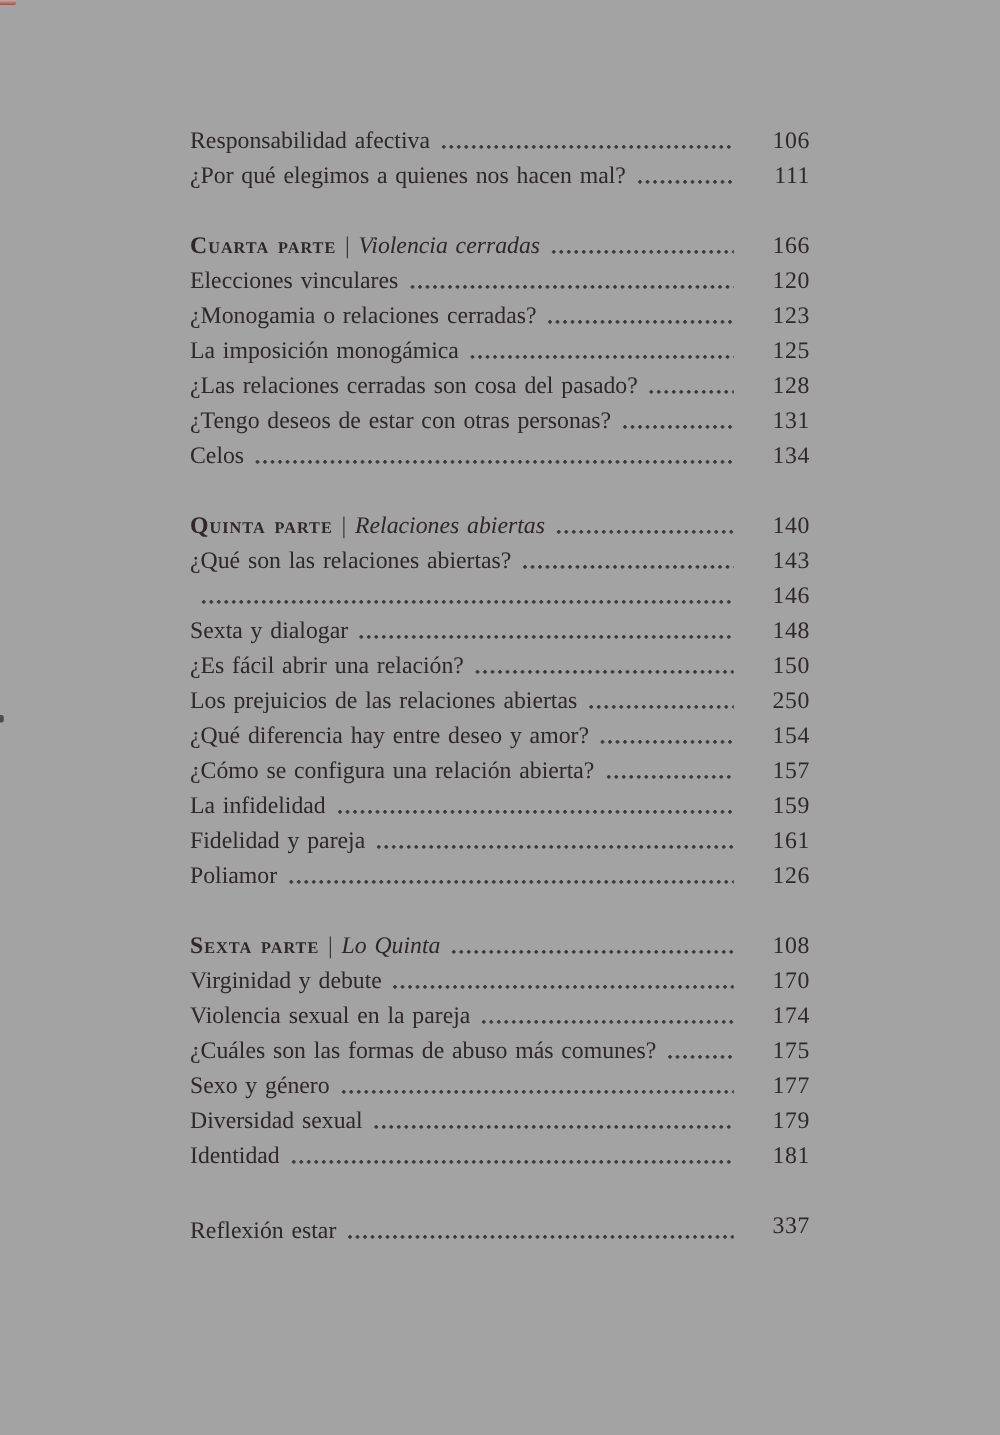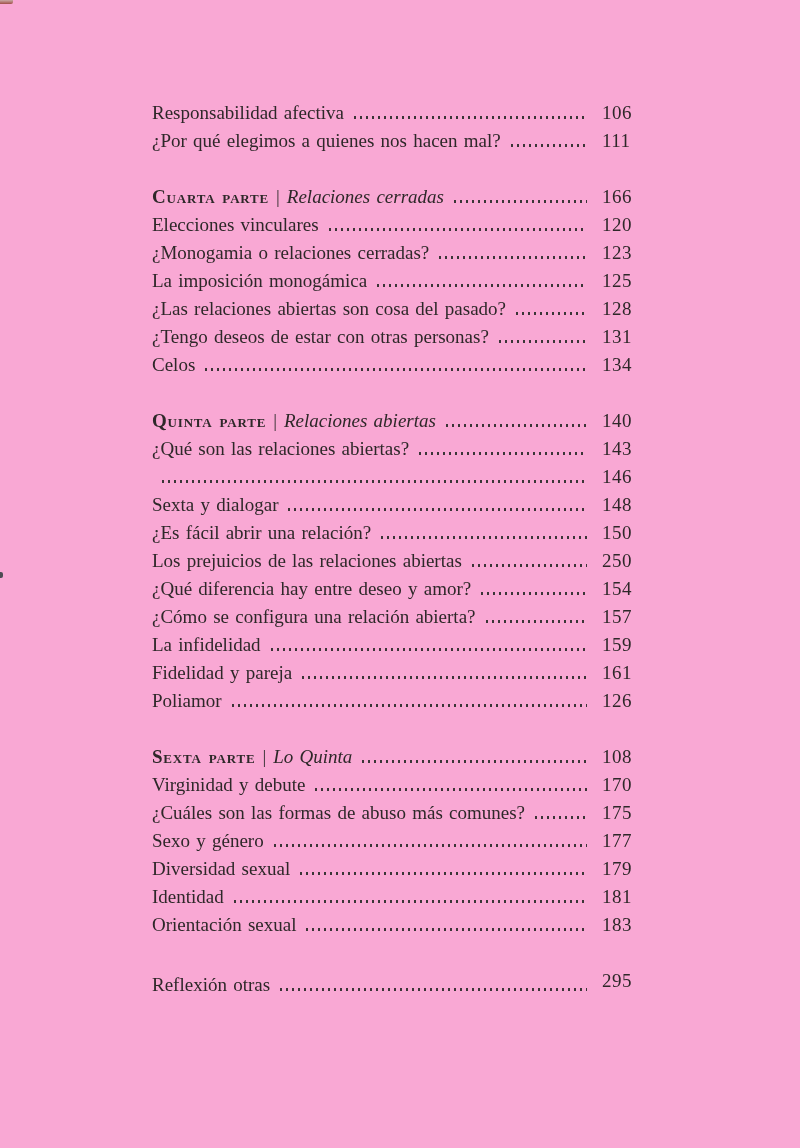--- a/index.html
+++ b/index.html
@@ -1,20 +1,20 @@
 <!DOCTYPE html>
 <html><head>
 <meta charset="utf-8">
 <style>
   html, body { margin: 0; padding: 0; background: #ffffff; }
   .page {
     position: relative;
     width: 800px;
     height: 1148px;
-    background: #f9a8d4;
+    background: #a3a3a3;
     overflow: hidden;
     font-family: "Liberation Serif", "DejaVu Serif", serif;
     color: #2e2829;
   }
   .corner-mark {
     position: absolute;
     left: 0; top: 0;
     width: 13px; height: 4px;
     background: linear-gradient(to bottom, #c9a9a4, #a15049);
     border-radius: 0 0 2px 0;
@@ -45,21 +45,21 @@
   .leader {
     flex: 1 1 auto;
     margin: 0 15px 0 8px;
     background-image: radial-gradient(circle, #3b3537 1.15px, rgba(0,0,0,0) 1.5px);
     background-repeat: repeat-x;
     background-size: 6px 3px;
     background-position: left calc(100% - 8px);
   }
   .num {
     flex: 0 0 46px;
-    text-align: left;
+    text-align: right;
     letter-spacing: 0.5px;
   }
   .num.raised { position: relative; top: -4px; }
   .part {
     font-variant: small-caps;
     font-weight: 700;
     letter-spacing: 0.8px;
   }
   .sep { padding: 0 7px; font-weight: 400; color: #3a3436; }
   .title { font-style: italic; }
@@ -82,41 +82,41 @@
     </div>
     <div class="row">
       <span class="label">¿Por qué elegimos a quienes nos hacen mal?</span>
       <span class="leader"></span>
       <span class="num">111</span>
     </div>
 
     <div class="gap"></div>
 
     <div class="row">
-      <span class="label"><span class="part">Cuarta parte</span><span class="sep">|</span><span class="title">Relaciones cerradas</span></span>
+      <span class="label"><span class="part">Cuarta parte</span><span class="sep">|</span><span class="title">Violencia cerradas</span></span>
       <span class="leader"></span>
       <span class="num">166</span>
     </div>
     <div class="row">
       <span class="label">Elecciones vinculares</span>
       <span class="leader"></span>
       <span class="num">120</span>
     </div>
     <div class="row">
       <span class="label">¿Monogamia o relaciones cerradas?</span>
       <span class="leader"></span>
       <span class="num">123</span>
     </div>
     <div class="row">
       <span class="label">La imposición monogámica</span>
       <span class="leader"></span>
       <span class="num">125</span>
     </div>
     <div class="row">
-      <span class="label">¿Las relaciones abiertas son cosa del pasado?</span>
+      <span class="label">¿Las relaciones cerradas son cosa del pasado?</span>
       <span class="leader"></span>
       <span class="num">128</span>
     </div>
     <div class="row">
       <span class="label">¿Tengo deseos de estar con otras personas?</span>
       <span class="leader"></span>
       <span class="num">131</span>
     </div>
     <div class="row">
       <span class="label">Celos</span>
@@ -187,47 +187,47 @@
       <span class="label"><span class="part">Sexta parte</span><span class="sep">|</span><span class="title">Lo Quinta</span></span>
       <span class="leader"></span>
       <span class="num">108</span>
     </div>
     <div class="row">
       <span class="label">Virginidad y debute</span>
       <span class="leader"></span>
       <span class="num">170</span>
     </div>
     <div class="row">
+      <span class="label">Violencia sexual en la pareja</span>
+      <span class="leader"></span>
+      <span class="num">174</span>
+    </div>
+    <div class="row">
       <span class="label">¿Cuáles son las formas de abuso más comunes?</span>
       <span class="leader"></span>
       <span class="num">175</span>
     </div>
     <div class="row">
       <span class="label">Sexo y género</span>
       <span class="leader"></span>
       <span class="num">177</span>
     </div>
     <div class="row">
       <span class="label">Diversidad sexual</span>
       <span class="leader"></span>
       <span class="num">179</span>
     </div>
     <div class="row">
       <span class="label">Identidad</span>
       <span class="leader"></span>
       <span class="num">181</span>
     </div>
-    <div class="row">
-      <span class="label">Orientación sexual</span>
-      <span class="leader"></span>
-      <span class="num">183</span>
-    </div>
 
     <div class="gap-lg"></div>
 
     <div class="row">
-      <span class="label">Reflexión otras</span>
-      <span class="leader"></span>
-      <span class="num raised">295</span>
+      <span class="label">Reflexión estar</span>
+      <span class="leader"></span>
+      <span class="num raised">337</span>
     </div>
 
   </div>
 </div>
 
 </body></html>

